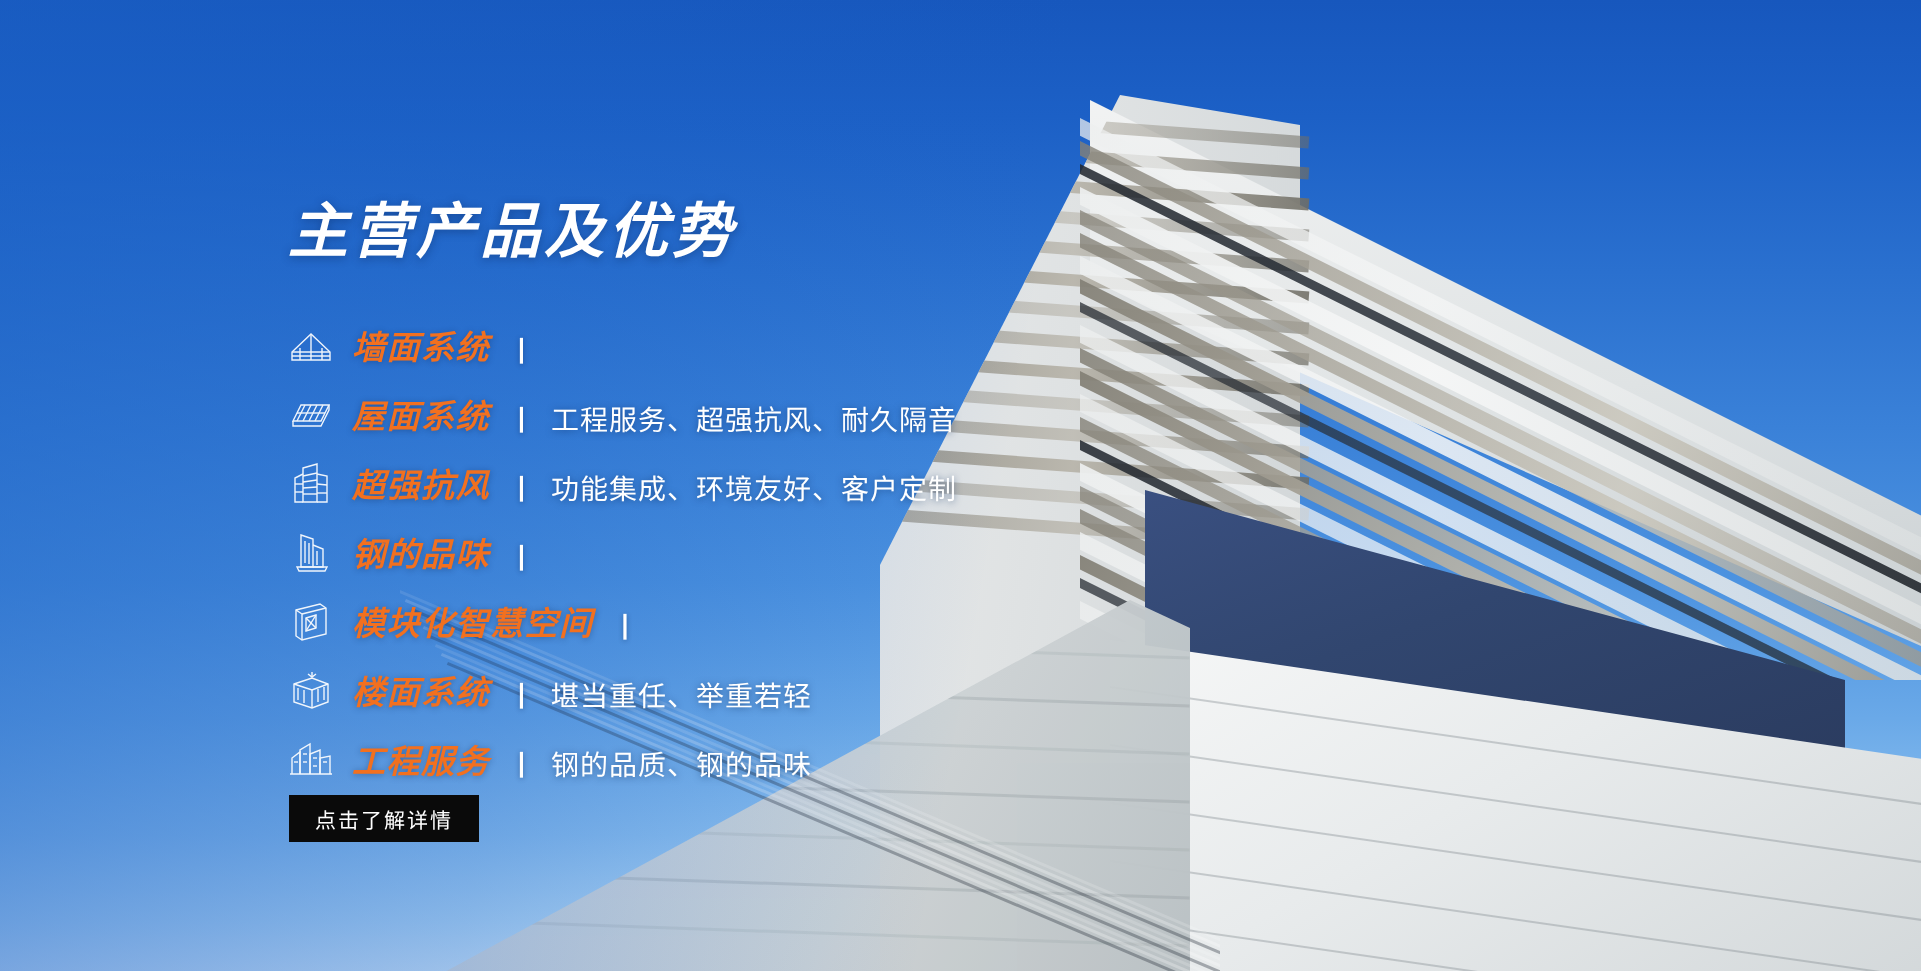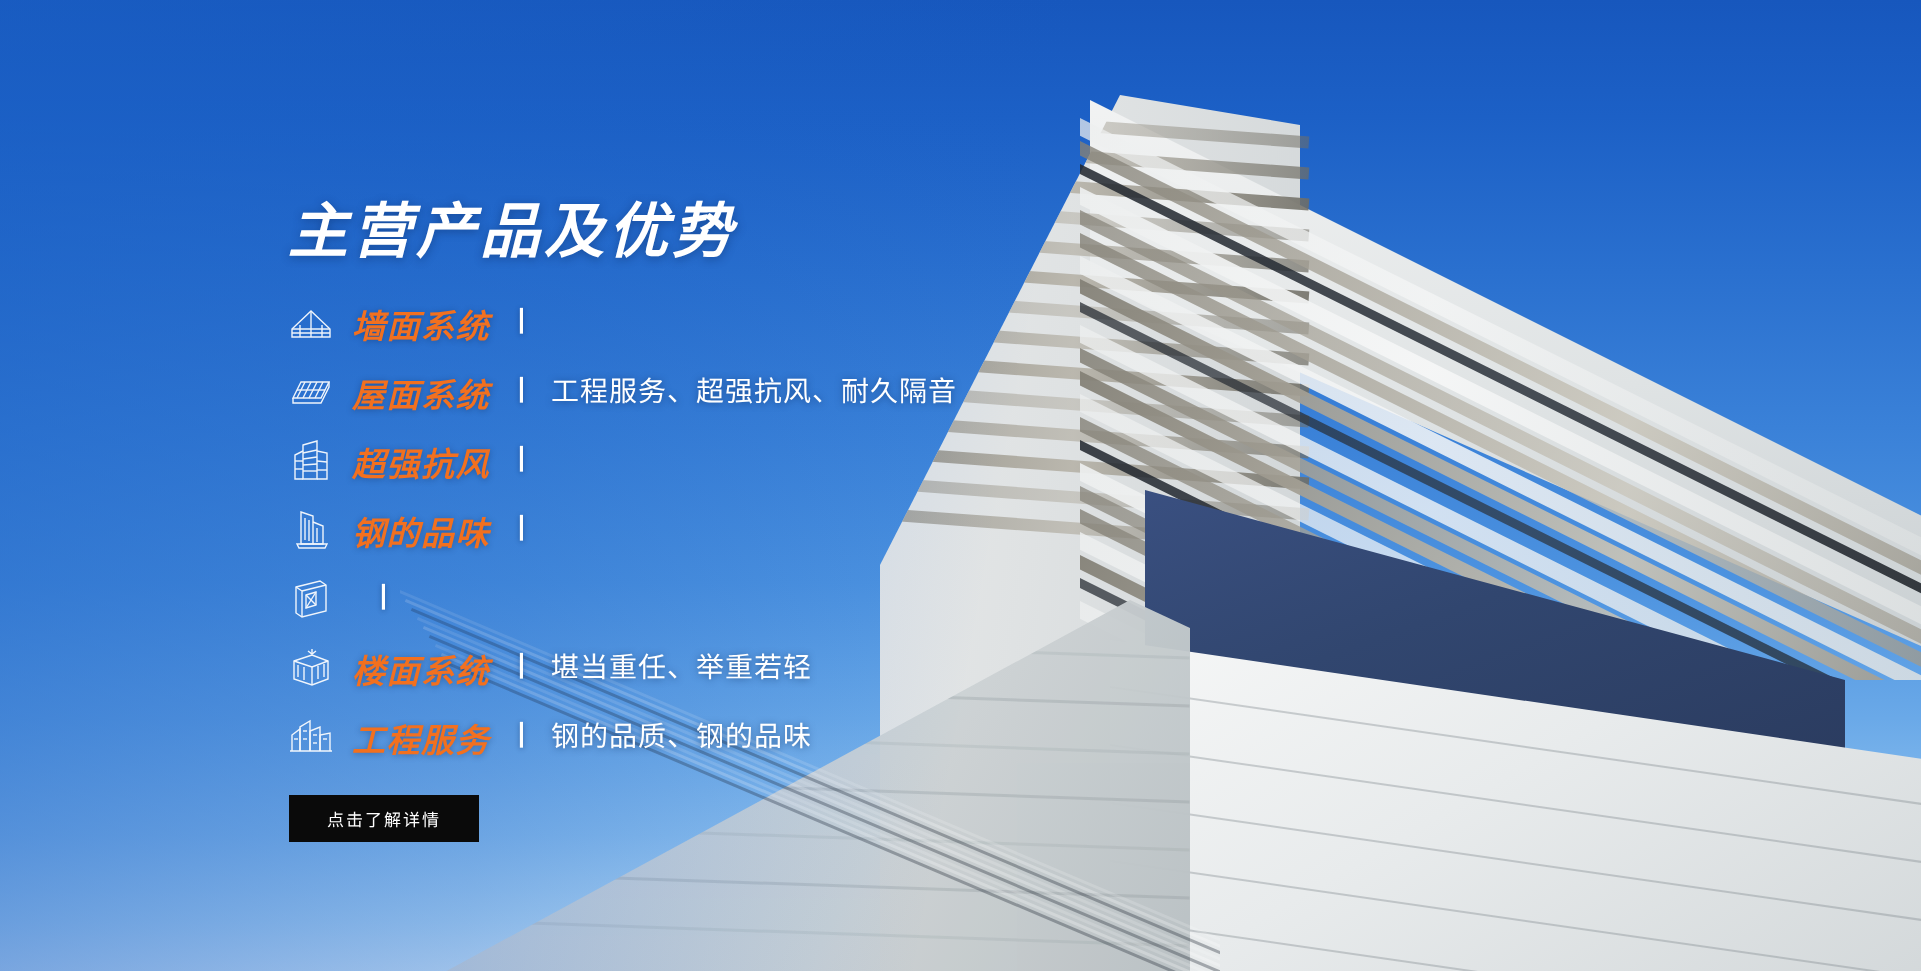--- a/index.html
+++ b/index.html
@@ -92,21 +92,21 @@
 
   .headline{
     position:absolute;left:288px;top:202px;
     font-size:60px;line-height:1;font-weight:700;color:#ffffff;
     font-style:italic;letter-spacing:4px;
     text-shadow:0 2px 10px rgba(8,40,95,.45);
     white-space:nowrap;
   }
 
   .list{position:absolute;left:288px;top:300px;width:1150px;}
-  .row{position:relative;height:69px;display:flex;align-items:flex-start;}
+  .row{position:relative;height:69px;display:flex;align-items:flex-end;}
 
   .ico{
     width:46px;height:46px;flex:0 0 46px;margin-right:18px;
     display:flex;align-items:center;justify-content:center;
     opacity:.92;
   }
   .ico svg{display:block;}
 
   .rtitle{
     color:#f2701f;font-weight:700;font-style:italic;
@@ -121,21 +121,21 @@
   .rdesc{
     color:#ffffff;font-size:28px;letter-spacing:1px;white-space:nowrap;
     text-shadow:0 1px 7px rgba(10,40,90,.55);
   }
 
   .cta{
     position:absolute;left:289px;top:795px;
     width:190px;height:47px;
     background:#0a0a0a;color:#ffffff;
     border:0;cursor:pointer;
-    font-size:17px;letter-spacing:2px;
+    font-size:21px;letter-spacing:2px;
     font-family:"Liberation Sans","DejaVu Sans",sans-serif;
     display:flex;align-items:center;justify-content:center;
   }
 </style>
 </head>
 <body>
 
 <div class="stage">
 
   <div class="photo">
@@ -267,20 +267,21 @@
               <path d="M12 26 L26 25"></path>
               <path d="M12 32 L26 32"></path>
             <path d="M4 22 L12 22"></path>
               <path d="M4 30 L12 30"></path>
             <path d="M26 22 L36 23"></path>
               <path d="M26 31 L36 31"></path>
           </svg>
         </span>
         <span class="rtitle">超强抗风</span>
         <span class="sep">丨</span>
+        <span class="rdesc">功能集成、环境友好、客户定制</span>
       </div>
 
       <div class="row">
         <span class="ico">
           <svg width="40" height="44" viewBox="0 0 40 44" fill="none" stroke="#ffffff" stroke-width="1.4">
             <path d="M10 4 L22 8 L22 36 L10 36 Z"></path>
             <path d="M22 14 L32 18 L32 36 L22 36"></path>
             <path d="M6 36 L36 36 L34 40 L8 40 Z"></path>
             <path d="M14 10 L14 32"></path>
               <path d="M18 12 L18 33"></path>
@@ -295,20 +296,21 @@
         <span class="ico">
           <svg width="42" height="44" viewBox="0 0 42 44" fill="none" stroke="#ffffff" stroke-width="1.4">
             <path d="M6 10 L30 4 L36 8 L36 34 L12 40 L6 36 Z"></path>
             <path d="M6 10 L12 14 L12 40"></path>
               <path d="M12 14 L36 8"></path>
             <path d="M16 18 L26 15 L26 28 L16 31 Z"></path>
             <path d="M16 18 L26 28"></path>
               <path d="M26 15 L16 31"></path>
           </svg>
         </span>
+        <span class="rtitle">模块化智慧空间</span>
         <span class="sep">丨</span>
       </div>
 
       <div class="row">
         <span class="ico">
           <svg width="46" height="42" viewBox="0 0 46 42" fill="none" stroke="#ffffff" stroke-width="1.4">
             <path d="M6 14 L24 8 L40 14 L40 32 L24 38 L6 32 Z"></path>
             <path d="M6 14 L24 20 L40 14"></path>
               <path d="M24 20 L24 38"></path>
             <path d="M10 18 L10 30"></path>

